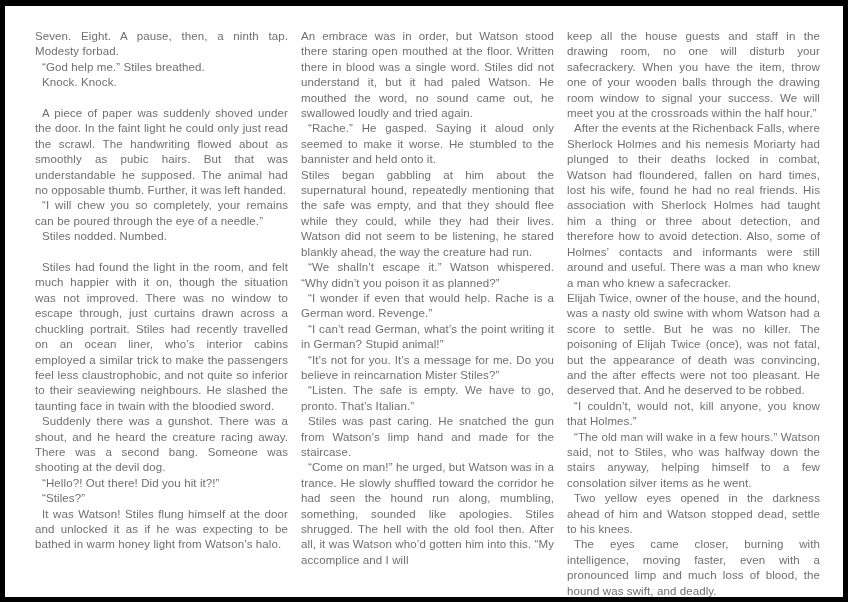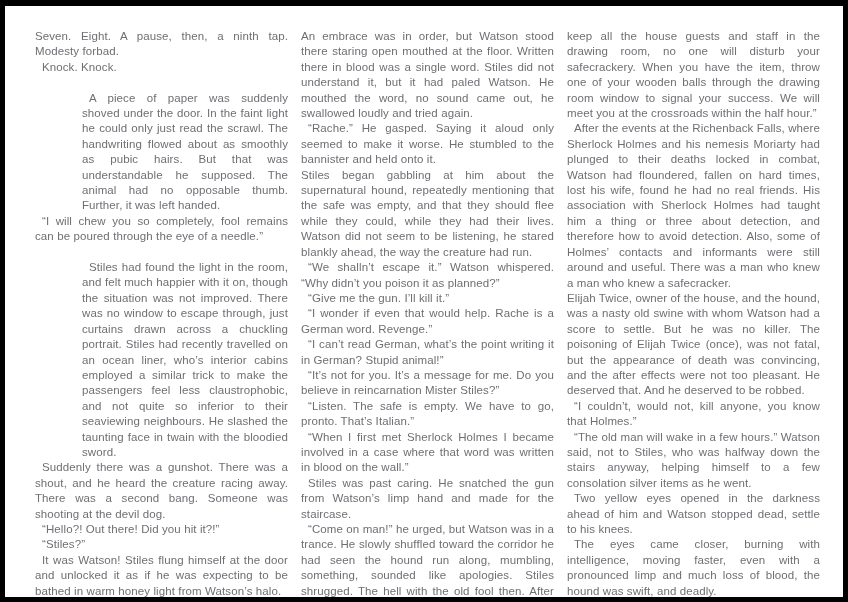--- a/index.html
+++ b/index.html
@@ -36,50 +36,49 @@
   .para {
     margin: 0;
     text-align: justify;
     text-justify: inter-word;
   }
   .para.indent {
     text-indent: 7px;
   }
   .para.scene-break {
     margin-top: 15.4px;
-    margin-left: 47px;
   }
 </style>
 </head>
 <body>
 
 <div class="frame" style="border-color: rgb(0, 0, 0);">
   <div class="page" style="color: rgb(109, 111, 115); background: rgb(255, 255, 255);">
     <div class="col">
         <p class="para">Seven. Eight. A pause, then, a ninth tap. Modesty forbad.</p>
+        <p class="para indent">“God help me.” Stiles breathed.</p>
         <p class="para indent">Knock. Knock.</p>
         <p class="para indent scene-break">A piece of paper was suddenly shoved under the door. In the faint light he could only just read the scrawl. The handwriting flowed about as smoothly as pubic hairs. But that was understandable he supposed. The animal had no opposable thumb. Further, it was left handed.</p>
-        <p class="para indent">“I will chew you so completely, fool remains can be poured through the eye of a needle.”</p>
+        <p class="para indent">“I will chew you so completely, your remains can be poured through the eye of a needle.”</p>
+        <p class="para indent">Stiles nodded. Numbed.</p>
         <p class="para indent scene-break">Stiles had found the light in the room, and felt much happier with it on, though the situation was not improved. There was no window to escape through, just curtains drawn across a chuckling portrait. Stiles had recently travelled on an ocean liner, who’s interior cabins employed a similar trick to make the passengers feel less claustrophobic, and not quite so inferior to their seaviewing neighbours. He slashed the taunting face in twain with the bloodied sword.</p>
         <p class="para indent">Suddenly there was a gunshot. There was a shout, and he heard the creature racing away. There was a second bang. Someone was shooting at the devil dog.</p>
         <p class="para indent">“Hello?! Out there! Did you hit it?!”</p>
         <p class="para indent">“Stiles?”</p>
         <p class="para indent">It was Watson! Stiles flung himself at the door and unlocked it as if he was expecting to be bathed in warm honey light from Watson’s halo.</p>
       </div>
     <div class="col">
         <p class="para">An embrace was in order, but Watson stood there staring open mouthed at the floor. Written there in blood was a single word. Stiles did not understand it, but it had paled Watson. He mouthed the word, no sound came out, he swallowed loudly and tried again.</p>
         <p class="para indent">“Rache.” He gasped. Saying it aloud only seemed to make it worse. He stumbled to the bannister and held onto it.</p>
         <p class="para">Stiles began gabbling at him about the supernatural hound, repeatedly mentioning that the safe was empty, and that they should flee while they could, while they had their lives. Watson did not seem to be listening, he stared blankly ahead, the way the creature had run.</p>
         <p class="para indent">“We shalln’t escape it.” Watson whispered. “Why didn’t you poison it as planned?”</p>
-        <p class="para indent">“Give me the gun. I’ll kill it.”</p>
         <p class="para indent">“I wonder if even that would help. Rache is a German word. Revenge.”</p>
         <p class="para indent">“I can’t read German, what’s the point writing it in German? Stupid animal!”</p>
         <p class="para indent">“It’s not for you. It’s a message for me. Do you believe in reincarnation Mister Stiles?”</p>
         <p class="para indent">“Listen. The safe is empty. We have to go, pronto. That’s Italian.”</p>
-        <p class="para indent">“When I first met Sherlock Holmes I became involved in a case where that word was written in blood on the wall.”</p>
         <p class="para indent">Stiles was past caring. He snatched the gun from Watson’s limp hand and made for the staircase.</p>
         <p class="para indent">“Come on man!” he urged, but Watson was in a trance. He slowly shuffled toward the corridor he had seen the hound run along, mumbling, something, sounded like apologies. Stiles shrugged. The hell with the old fool then. After all, it was Watson who’d gotten him into this. “My accomplice and I will</p>
       </div>
     <div class="col">
         <p class="para">keep all the house guests and staff in the drawing room, no one will disturb your safecrackery. When you have the item, throw one of your wooden balls through the drawing room window to signal your success. We will meet you at the crossroads within the half hour.”</p>
         <p class="para indent">After the events at the Richenback Falls, where Sherlock Holmes and his nemesis Moriarty had plunged to their deaths locked in combat, Watson had floundered, fallen on hard times, lost his wife, found he had no real friends. His association with Sherlock Holmes had taught him a thing or three about detection, and therefore how to avoid detection. Also, some of Holmes’ contacts and informants were still around and useful. There was a man who knew a man who knew a safecracker.</p>
         <p class="para">Elijah Twice, owner of the house, and the hound, was a nasty old swine with whom Watson had a score to settle. But he was no killer. The poisoning of Elijah Twice (once), was not fatal, but the appearance of death was convincing, and the after effects were not too pleasant. He deserved that. And he deserved to be robbed.</p>
         <p class="para indent">“I couldn’t, would not, kill anyone, you know that Holmes.”</p>
         <p class="para indent">“The old man will wake in a few hours.” Watson said, not to Stiles, who was halfway down the stairs anyway, helping himself to a few consolation silver items as he went.</p>
         <p class="para indent">Two yellow eyes opened in the darkness ahead of him and Watson stopped dead, settle to his knees.</p>

